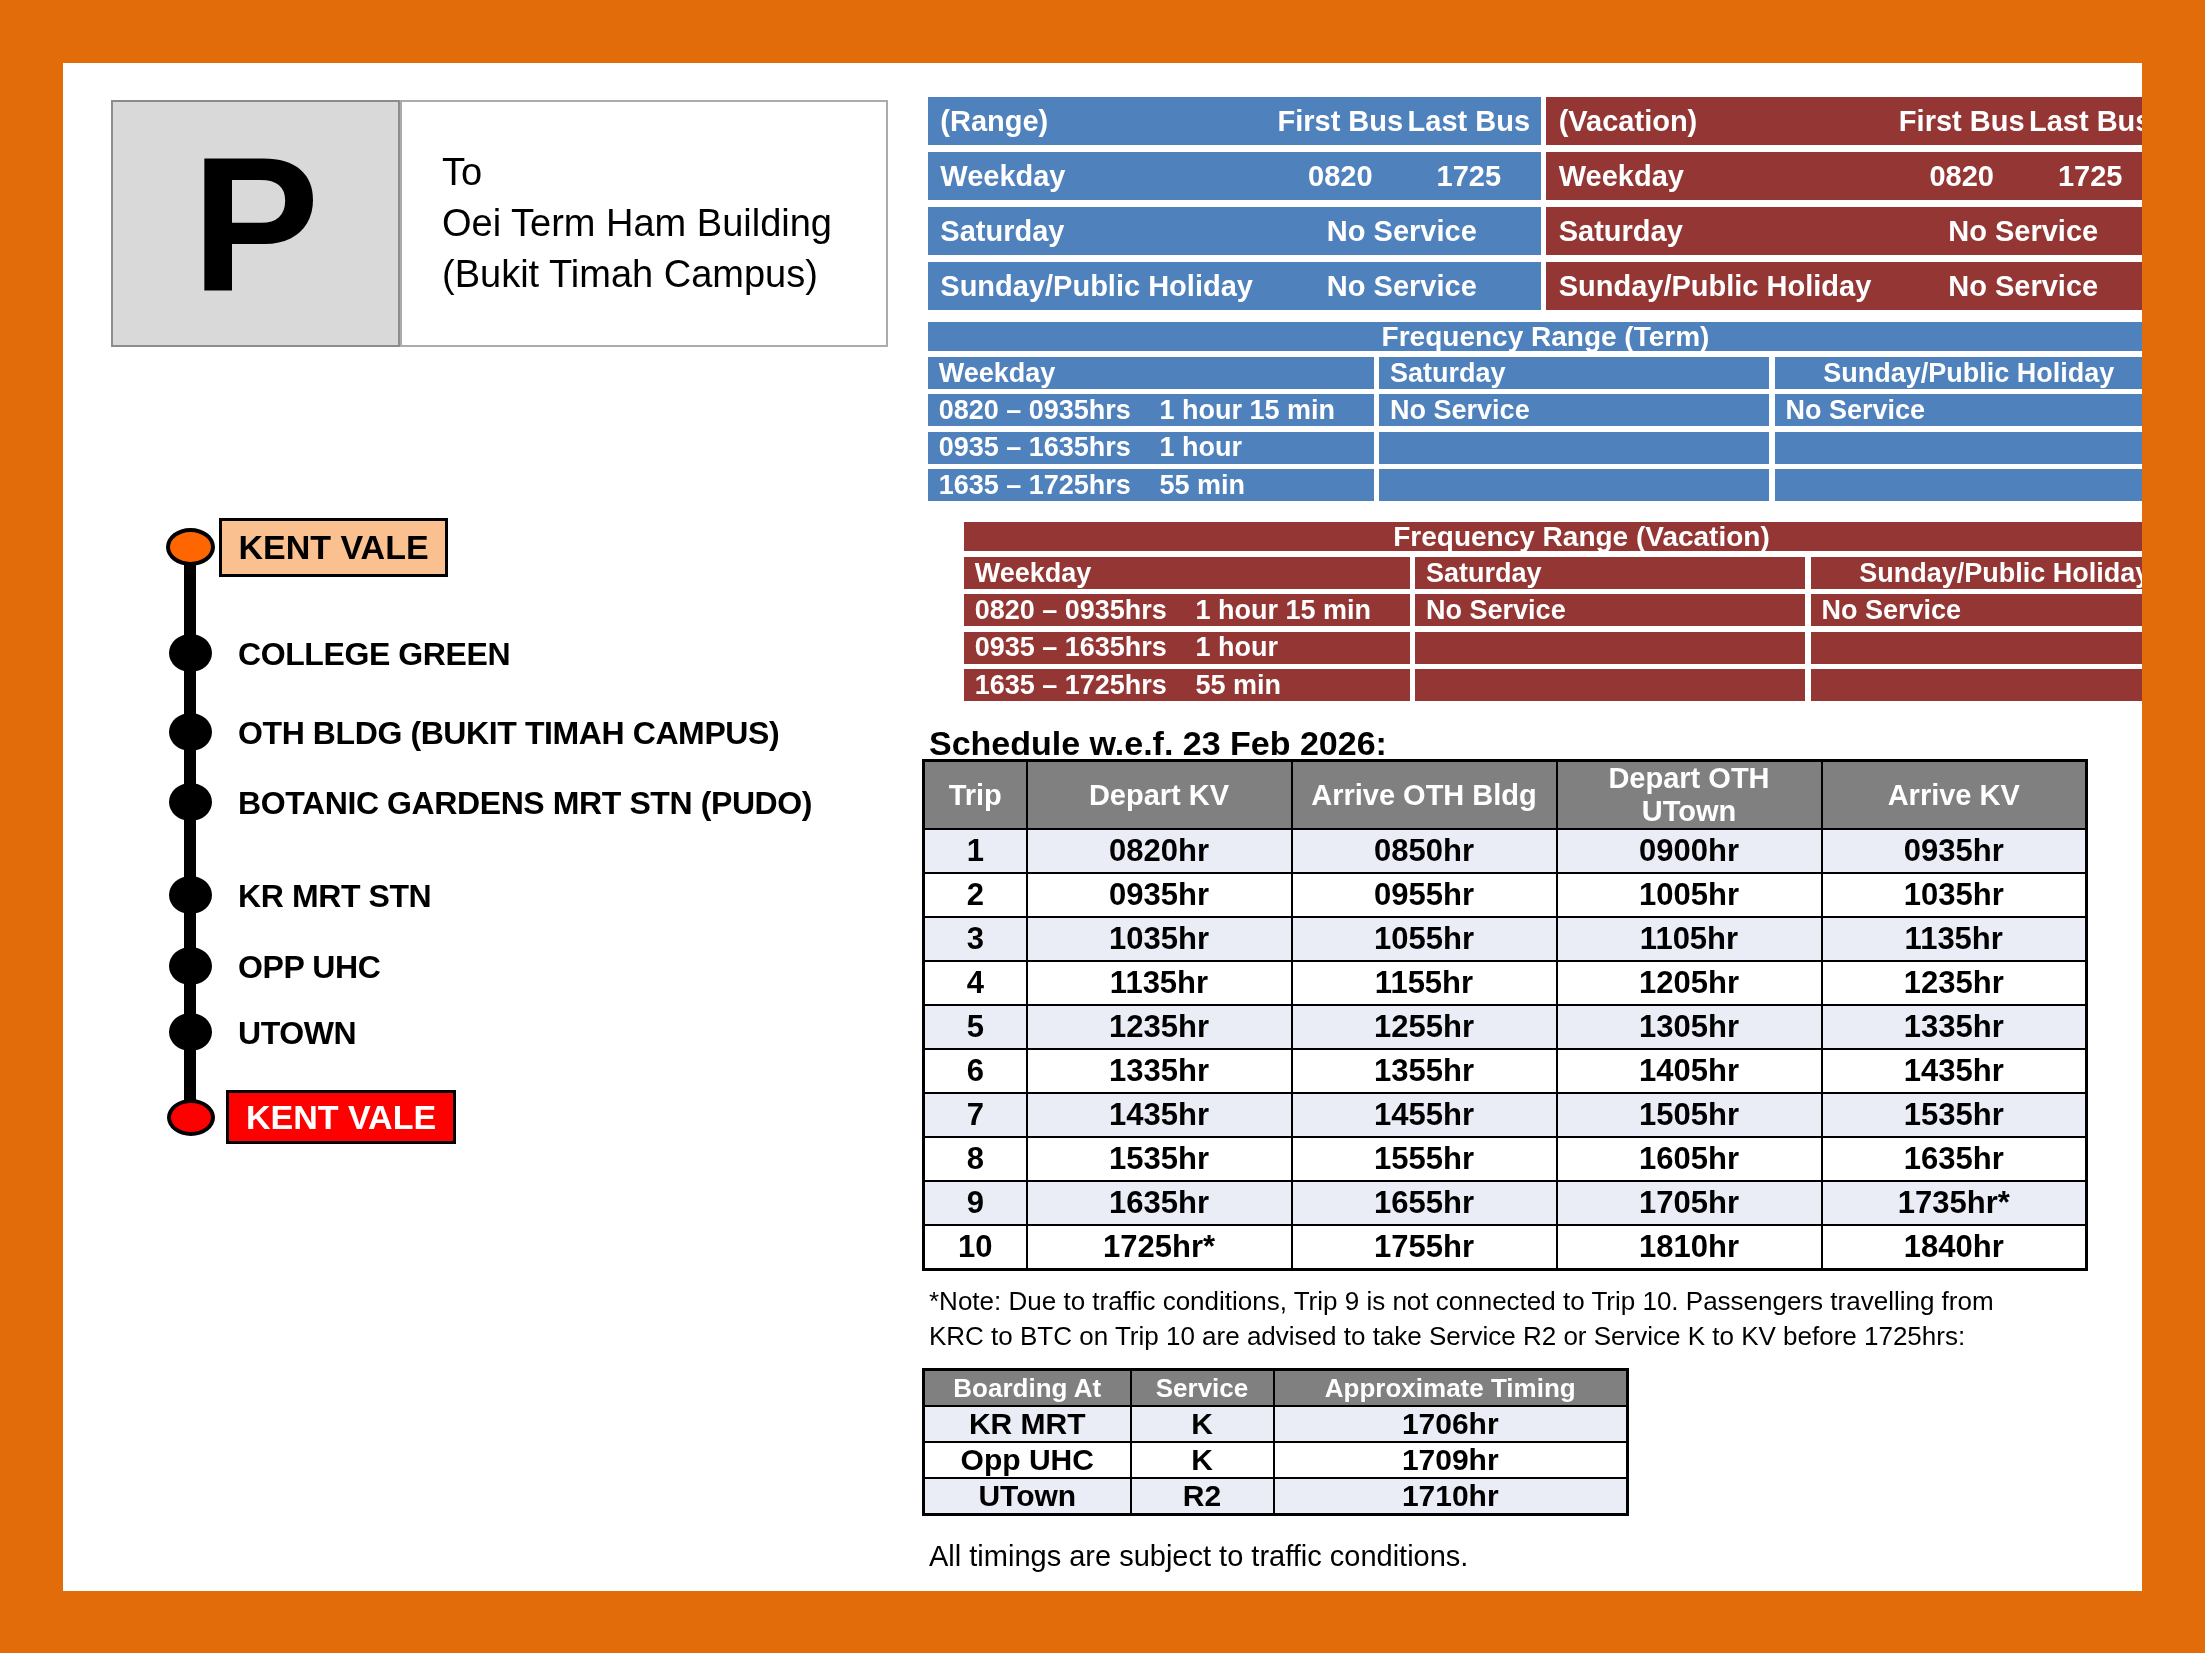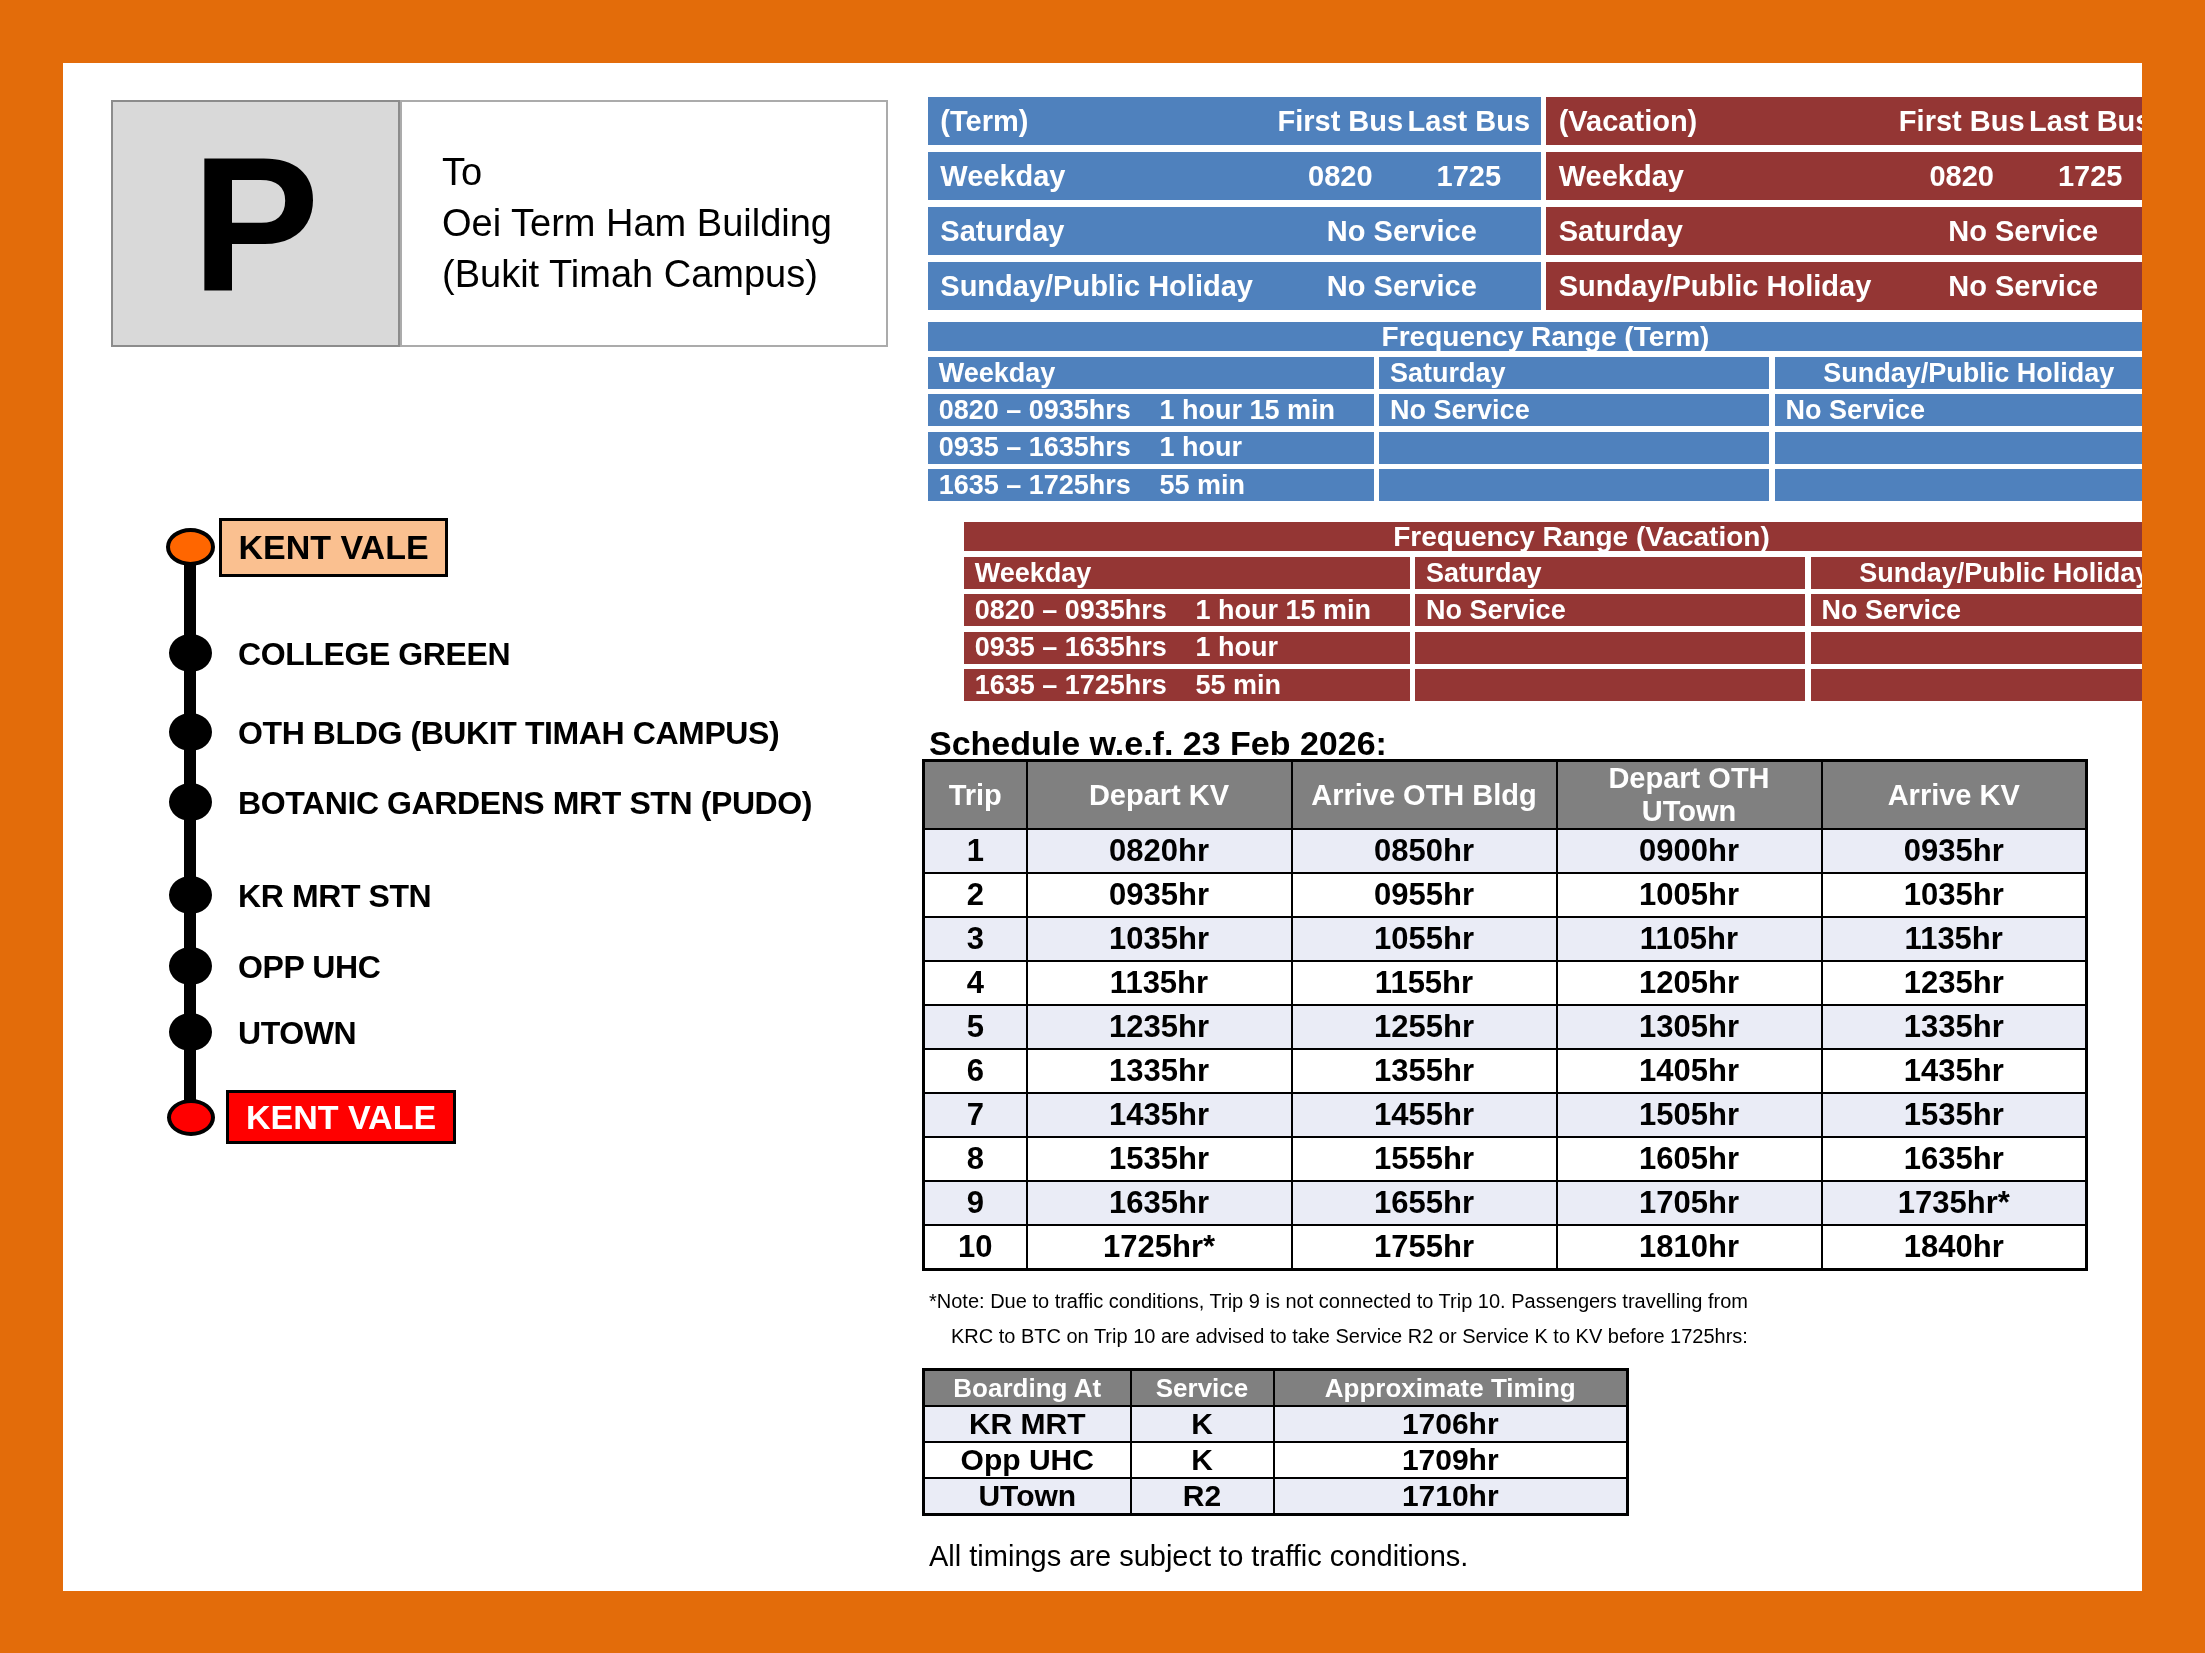--- a/index.html
+++ b/index.html
@@ -66,21 +66,21 @@
   .sched-heading{left:866px;top:661px;font-size:34px;font-weight:bold;}
   table{border-collapse:collapse;}
   .sched{left:859px;top:696px;border:3.1px solid #000;}
   .sched th,.sched td{border:2.3px solid #000;text-align:center;font-weight:bold;padding:0;}
   .sched th{background:#808080;color:#fff;height:46px;font-size:29px;}
   .sched td{height:42px;font-size:31px;background:#fff;}
   .sched tr.alt td{background:#EAECF6;}
   .col-trip{width:103px;}.col-t{width:265px;}.col-t2{width:265px;}
 
   
-  .note{left:866px;top:1221px;font-size:20px;line-height:35px;text-align:right;}
+  .note{left:866px;top:1221px;font-size:26px;line-height:35px;}
   .note div{white-space:nowrap;}
   .board{left:859px;top:1305px;border:3.1px solid #000;}
   .board th,.board td{border:2.3px solid #000;text-align:center;font-weight:bold;padding:0;}
   .board th{background:#808080;color:#ffffff;height:34px;font-size:26px;}
   .board td{height:34px;font-size:30px;background:#fff;}
   .board tr.alt td{background:#EAECF6;}
   .col-b1{width:207px;}.col-b2{width:143px;}.col-b3{width:354px;}
   .footer{left:866px;top:1477px;font-size:29px;}
 </style>
 </head>
@@ -115,21 +115,21 @@
   <div class="dot dot-black" style="top:950px"></div>
   <div class="stop-label" style="top:970px">UTOWN</div>
   <div class="dot dot-red"></div>
   <div class="abs terminus-box">
     <span>KENT VALE</span>
   </div>
 
   <div class="abs tv-wrap">
     <div class="tv-table blue">
       <div class="tv-row">
-        <span class="lab">(Term)</span>
+        <span class="lab">(Range)</span>
         <span class="c2">First Bus</span>
         <span class="c3">Last Bus</span>
       </div>
       <div class="tv-row">
         <span class="lab">Weekday</span>
         <span class="c2">0820</span>
         <span class="c3">1725</span>
       </div>
       <div class="tv-row">
         <span class="lab">Saturday</span>

